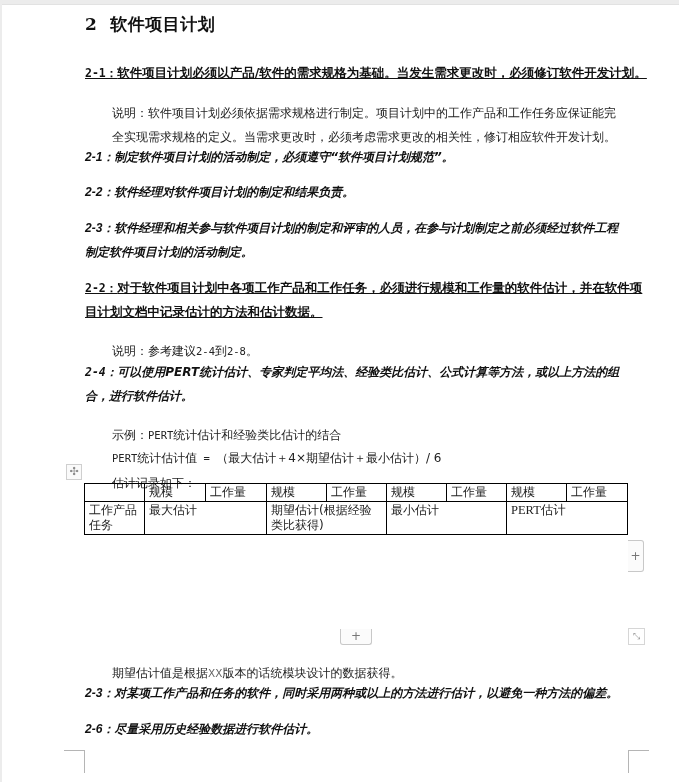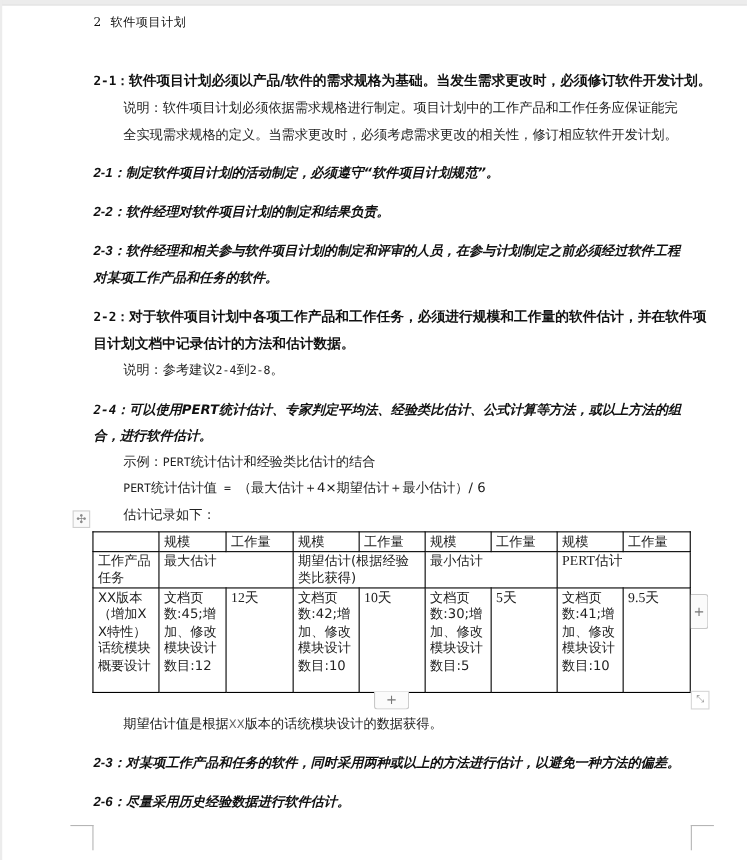--- a/index.html
+++ b/index.html
@@ -14,27 +14,27 @@
     position: absolute; left: 0; top: 0; width: 679px; height: 4px;
     background: #ececec; border-bottom: 1px solid #e2e2e2;
   }
   .leftedge {
     position: absolute; left: 0; top: 0; width: 2px; height: 782px;
     background: #ececec;
   }
   .abs { position: absolute; white-space: nowrap; }
   .h2 {
     left: 85px; top: 13px; font-family: "DejaVu Serif", serif;
-    font-weight: normal; font-size: 11px; letter-spacing: 0.5px;
+    font-weight: bold; font-size: 17px; letter-spacing: 0.5px;
   }
-  .rule-b { font-weight: bold; font-size: 12.5px; }
+  .rule-b { font-weight: bold; font-size: 12.5px; text-decoration: underline; }
   .rule-i { font-weight: bold; font-style: italic; font-size: 12px; }
   .pfx { font-family: "DejaVu Sans Mono", monospace; font-weight: bold; font-size: 11.5px; }
   .pfx-i { font-family: "Liberation Sans", sans-serif; font-weight: bold; font-style: italic; font-size: 12px; }
-  .note { font-size: 12px; color: #222; }
+  .note { font-size: 12px; color: #222; margin-top: 15px; }
   .mono { font-family: "DejaVu Sans Mono", monospace; font-size: 10.5px; }
   .grey { color: #666; }
 
   table.est {
     position: absolute; left: 84px; top: 483px;
     border-collapse: collapse; table-layout: fixed;
     font-size: 12px; font-family: "DejaVu Sans", sans-serif;
   }
   table.est td {
     border: 1px solid #000; vertical-align: top;
@@ -87,21 +87,21 @@
   <span class="pfx-i">2-1：</span><span>制定软件项目计划的活动制定，必须遵守“软件项目计划规范”。</span>
 </div>
 
 <div class="abs rule-i" style="left:85px; top:184px;">
   <span class="pfx-i">2-2：</span><span>软件经理对软件项目计划的制定和结果负责。</span>
 </div>
 
 <div class="abs rule-i" style="left:85px; top:220px;">
   <span class="pfx-i">2-3：</span><span>软件经理和相关参与软件项目计划的制定和评审的人员，在参与计划制定之前必须经过软件工程</span>
 </div>
-<div class="abs rule-i" style="left:85px; top:244px;">对某项工作产品和任务的软件。</div>
+<div class="abs rule-i" style="left:85px; top:244px;">制定软件项目计划的活动制定。</div>
 
 <div class="abs rule-b" style="left:85px; top:280px;">
   <span class="pfx">2-2：</span><span>对于软件项目计划中各项工作产品和工作任务，必须进行规模和工作量的软件估计，并在软件项</span>
 </div>
 <div class="abs rule-b" style="left:85px; top:304px;">目计划文档中记录估计的方法和估计数据。</div>
 <div class="abs note" style="left:112px; top:328px;">
   <span>说明：参考建议</span><span class="mono">2-4</span><span>到</span><span class="mono">2-8</span><span>。</span>
 </div>
 
 <div class="abs rule-i" style="left:85px; top:364px;">
@@ -143,31 +143,20 @@
     <td>规模</td>
     <td>工作量</td>
   </tr>
   <tr style="height:32px">
     <td style="white-space:normal">工作产品任务</td>
     <td colspan="2">最大估计</td>
     <td colspan="2" style="white-space:normal">期望估计(根据经验类比获得)</td>
     <td colspan="2">最小估计</td>
     <td colspan="2" class="serifnum"><span>PERT估计</span></td>
   </tr>
-  <tr style="height:95px">
-    <td style="word-break:break-all">XX版本（增加XX特性）话统模块概要设计</td>
-    <td style="word-break:break-all">文档页数:45;增加、修改模块设计数目:12</td>
-    <td class="serifnum">12天</td>
-    <td style="word-break:break-all">文档页数:42;增加、修改模块设计数目:10</td>
-    <td class="serifnum">10天</td>
-    <td style="word-break:break-all">文档页数:30;增加、修改模块设计数目:5</td>
-    <td class="serifnum">5天</td>
-    <td style="word-break:break-all">文档页数:41;增加、修改模块设计数目:10</td>
-    <td class="serifnum">9.5天</td>
-  </tr>
 </tbody>
   </table>
 
 <div class="addcol">+</div>
 <div class="addrow">+</div>
 <div class="resize">⤡</div>
 
 <div class="abs note" style="left:112px; top:650px;">
   <span>期望估计值是根据</span><span class="grey" style="font-size:10.5px">XX</span><span>版本的话统模块设计的数据获得。</span>
 </div>

